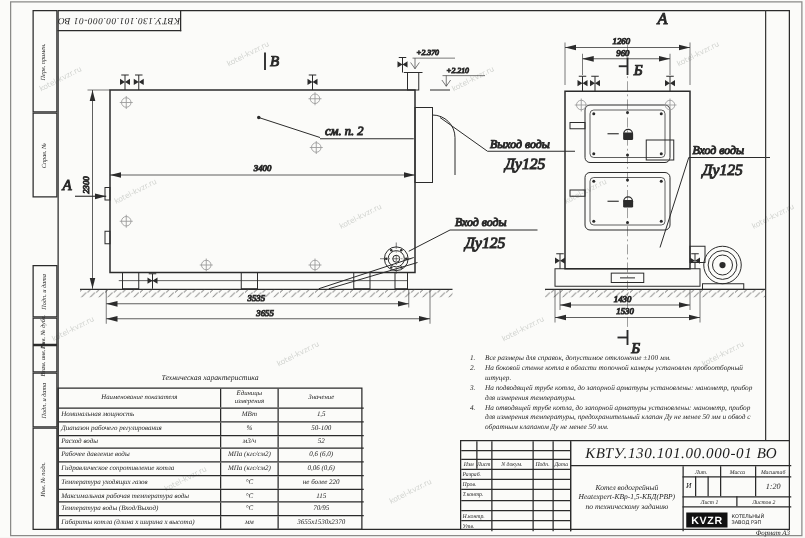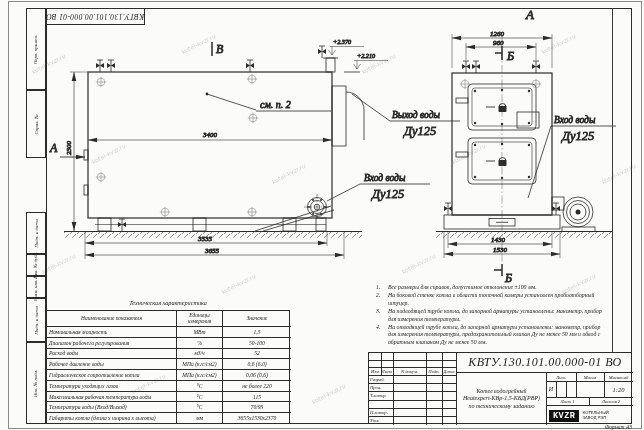--- a/index.html
+++ b/index.html
@@ -434,21 +434,21 @@
   <div class="abs l" style="left:197px;top:28px;width:1px;height:16px"></div>
   <div class="abs cell" style="left:177px;top:28px;width:10px;height:16px;font-size:6px">И</div>
   <div class="abs cell" style="left:235px;top:28px;width:29px;height:16px;font-size:6.5px">1:20</div>
   <div class="abs l" style="left:177px;top:44px;width:87px;height:1px"></div>
   <div class="abs l" style="left:220px;top:44px;width:1px;height:8px"></div>
   <div class="abs cell" style="left:177px;top:44px;width:43px;height:8px">Лист 1</div>
   <div class="abs cell" style="left:220px;top:44px;width:44px;height:8px">Листов 2</div>
   <div class="abs l" style="left:177px;top:52px;width:87px;height:1px"></div>
 
   <div class="abs" style="left:180px;top:55px;width:82px;height:15px;display:flex;align-items:center">
-    <div style="background:#111;color:#fff;font-family:Liberation Mono, monospace;font-weight:bold;font-style:normal;font-size:8.5px;padding:1px 4px;letter-spacing:.5px">KVZR</div>
+    <div style="background:#111;color:#fff;font-family:Liberation Sans, sans-serif;font-weight:bold;font-style:normal;font-size:8.5px;padding:1px 4px;letter-spacing:.5px">KVZR</div>
     <div style="margin-left:3px;font-size:4px;font-style:normal;font-family:'DejaVu Sans',sans-serif;line-height:1.2">
       <div>КОТЕЛЬНЫЙ</div>
       <div>ЗАВОД РЭП</div>
     </div>
   </div>
 </div>
 
 <div class="fmt">Формат А3</div>
 
 </body></html>

